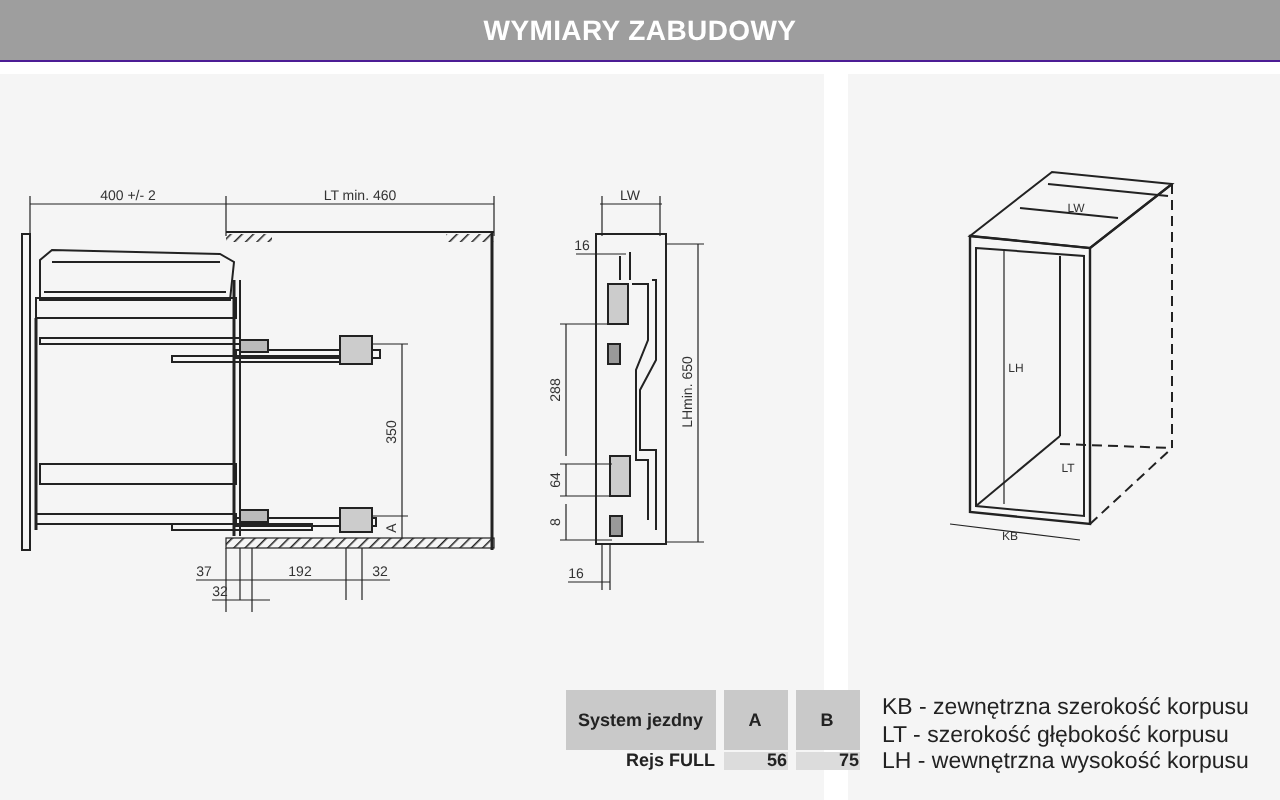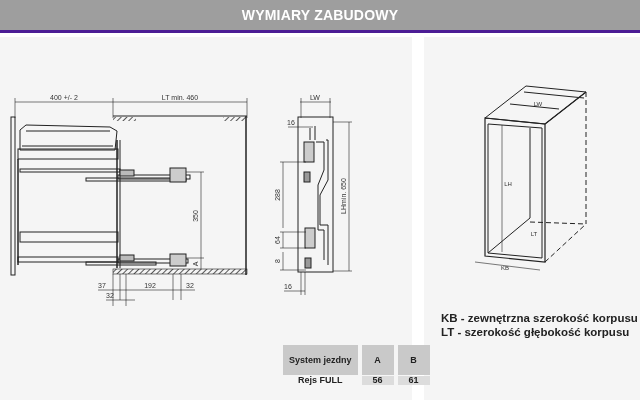--- a/index.html
+++ b/index.html
@@ -1,29 +1,29 @@
 <!DOCTYPE html>
 <html><head>
 <meta charset="utf-8">
 <style>
   html,body{margin:0;padding:0;}
   body{width:640px;height:400px;background:#ffffff;position:relative;overflow:hidden;font-family:"Liberation Sans",sans-serif;}
-  .header{position:absolute;left:0;top:0;width:640px;height:30px;background:#9e9e9e;display:flex;align-items:center;justify-content:center;border-bottom:3px solid #4c1d95;}
+  .header{position:absolute;left:0;top:0;width:640px;height:30px;background:#9e9e9e;display:flex;align-items:center;justify-content:center;border-bottom:1px solid #4c1d95;}
   .header-title{color:#ffffff;font-weight:bold;font-size:14px;letter-spacing:0.2px;}
   .panel{position:absolute;background:#f5f5f5;}
   .panel-left{left:0;top:37px;width:412px;height:363px;}
   .panel-right{left:424px;top:37px;width:216px;height:363px;}
   svg{position:absolute;left:0;top:0;overflow:visible;}
   svg text{font-family:"Liberation Sans",sans-serif;fill:#333;}
   .spec-table{position:absolute;left:279px;top:344px;border-collapse:separate;border-spacing:4px 1px;font-size:9px;font-weight:bold;color:#222;}
   .spec-table th{background:#c9c9c9;height:30px;padding:0 6px;}
   .spec-table th.c{width:17px;padding:0;}
-  .spec-table td{text-align:center;height:9px;line-height:9px;padding:0;}
+  .spec-table td{text-align:right;height:9px;line-height:9px;padding:0;}
   .spec-table td.v{background:#dcdcdc;width:32px;}
-  .legend{position:absolute;left:441px;top:312px;font-size:11.5px;line-height:13.6px;color:#222;font-weight:bold;}
+  .legend{position:absolute;left:441px;top:348px;font-size:11.5px;line-height:13.6px;color:#222;}
   .legend div{white-space:nowrap;}
 </style>
 </head>
 <body>
 
 <div class="header">
   <span class="header-title">WYMIARY ZABUDOWY</span>
 </div>
 
 <div class="panel panel-left"></div>
@@ -154,21 +154,22 @@
 <table class="spec-table">
   <tbody>
       <tr>
     <th>System jezdny</th>
     <th class="c">A</th>
     <th class="c">B</th>
   </tr>
   <tr>
     <td>Rejs FULL</td>
     <td class="v">56</td>
-    <td class="v">61</td>
+    <td class="v">75</td>
   </tr>
 </tbody>
   </table>
 
 <div class="legend">
   <div>KB - zewnętrzna szerokość korpusu</div>
   <div>LT - szerokość głębokość korpusu</div>
+  <div>LH - wewnętrzna wysokość korpusu</div>
 </div>
 
 </body></html>

